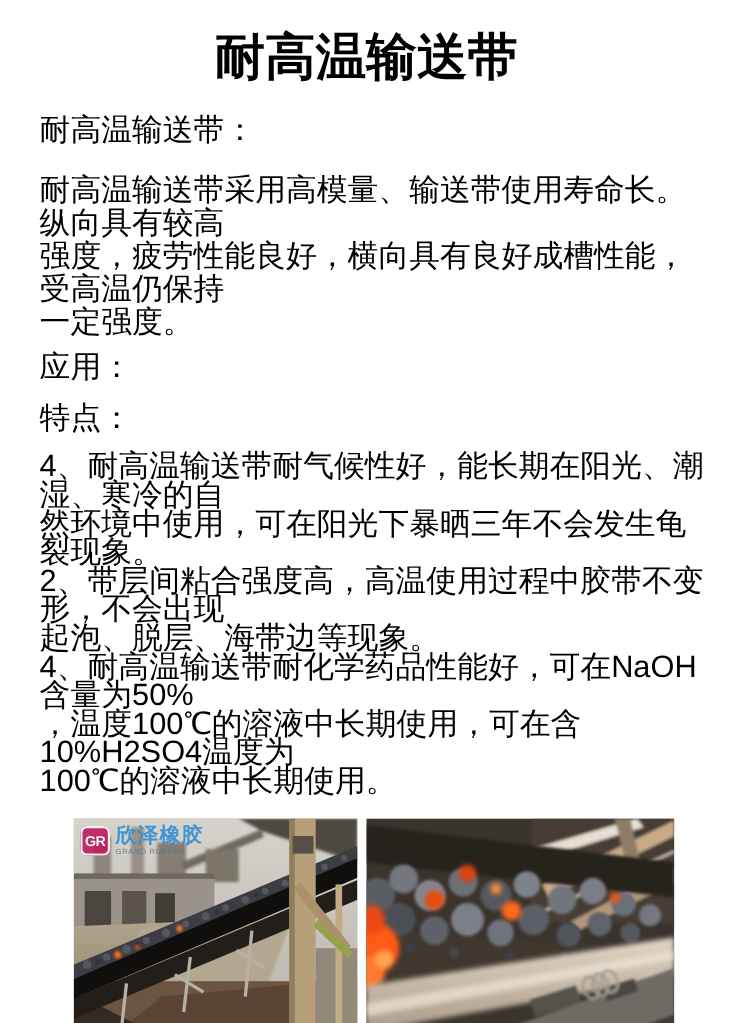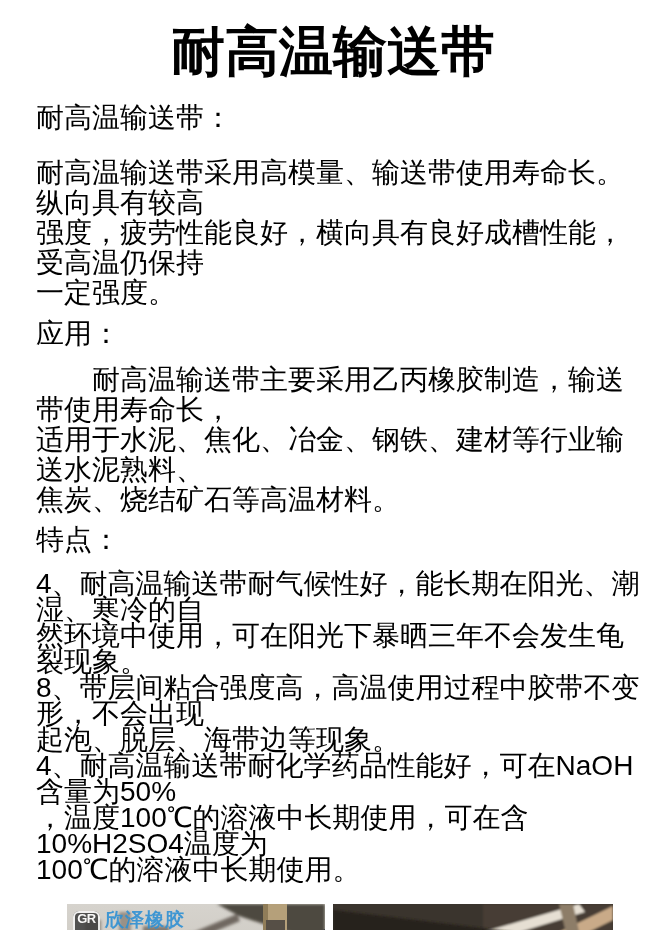--- a/index.html
+++ b/index.html
@@ -2,21 +2,21 @@
 <html><head>
 <meta charset="utf-8">
 <style>
   html,body{margin:0;padding:0;}
   body{
     width:666px;height:930px;background:#ffffff;color:#000000;
     font-family:"Liberation Sans",sans-serif;overflow:hidden;position:relative;
   }
   .title{
     margin:20px 0 0;text-align:center;font-weight:700;
-    font-size:54px;line-height:62px;color:#000;
+    font-size:46px;line-height:62px;color:#000;
   }
   .content{margin:21px 20px 0 36px;font-size:28px;}
   .para{margin:0;white-space:pre-wrap;line-height:30px;}
   .p-intro-label{margin-bottom:25px;}
   .p-intro-body{margin-bottom:11px;}
   .p-app-label{margin-bottom:16px;}
   .p-app-body{margin-bottom:10px;}
   .p-feat-label{margin-bottom:16px;}
   .feature{white-space:pre-wrap;line-height:26px;margin:0;}
   .photos{
@@ -24,50 +24,47 @@
   }
   figure.photo{margin:0;position:relative;overflow:hidden;background:#c9c4bd;}
   .photo-left{width:258px;height:194px;}
   .photo-right{width:280px;height:194px;}
   .photo svg{display:block;width:100%;height:100%;}
   .watermark{
     position:absolute;top:6px;left:6px;display:flex;align-items:center;gap:5px;
     opacity:.88;pointer-events:none;
   }
   .wm-badge{
-    width:27px;height:27px;background:#404040;border-radius:6px;
+    width:27px;height:27px;background:#be185d;border-radius:6px;
     box-shadow:inset 0 0 0 2px rgba(255,255,255,.95);
-    display:flex;justify-content:center;
+    display:flex;align-items:center;justify-content:center;
     color:#ffffff;font-weight:700;font-size:13px;letter-spacing:-0.5px;
   }
   .wm-text{display:flex;flex-direction:column;line-height:1;}
   .wm-cn{color:#2b8fd4;font-weight:700;font-size:19px;letter-spacing:1px;}
   .wm-en{color:#5a7383;font-size:7px;letter-spacing:.6px;margin-top:2px;}
 </style>
 </head>
 <body>
 
 <div>
 
   <h1 class="title">耐高温输送带</h1>
 
   <div class="content">
     <p class="para p-intro-label">耐高温输送带：</p>
     <p class="para p-intro-body">耐高温输送带采用高模量、输送带使用寿命长。纵向具有较高
 强度，疲劳性能良好，横向具有良好成槽性能，受高温仍保持
 一定强度。</p>
     <p class="para p-app-label">应用：</p>
-    <p class="para p-app-body">　　耐高温输送带主要采用乙丙橡胶制造，输送带使用寿命长，
-适用于水泥、焦化、冶金、钢铁、建材等行业输送水泥熟料、
-焦炭、烧结矿石等高温材料。</p>
     <p class="para p-feat-label">特点：</p>
     <div>
       <div class="feature">4、耐高温输送带耐气候性好，能长期在阳光、潮湿、寒冷的自
 然环境中使用，可在阳光下暴晒三年不会发生龟裂现象。</div>
-      <div class="feature">8、带层间粘合强度高，高温使用过程中胶带不变形，不会出现
+      <div class="feature">2、带层间粘合强度高，高温使用过程中胶带不变形，不会出现
 起泡、脱层、海带边等现象。</div>
       <div class="feature">4、耐高温输送带耐化学药品性能好，可在NaOH含量为50%
 ，温度100℃的溶液中长期使用，可在含10%H2SO4温度为
 100℃的溶液中长期使用。</div>
     </div>
   </div>
 
   <div class="photos">
 
     <figure class="photo photo-left">

